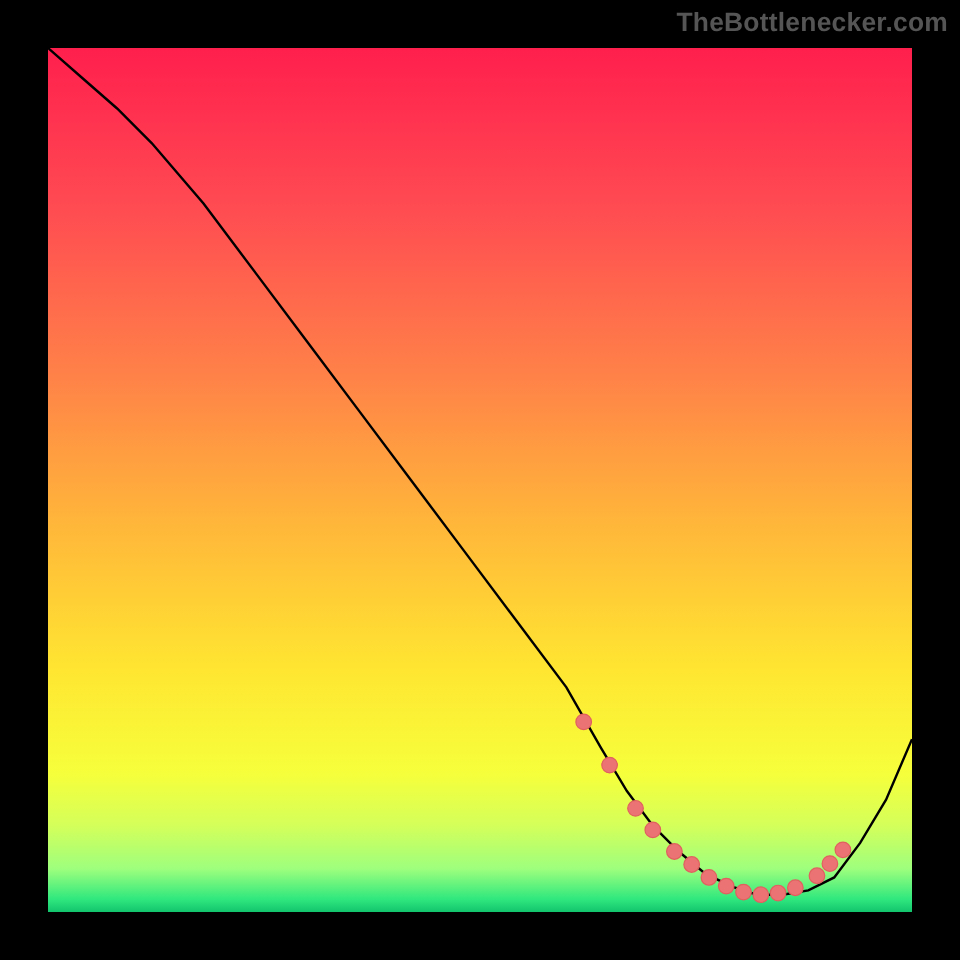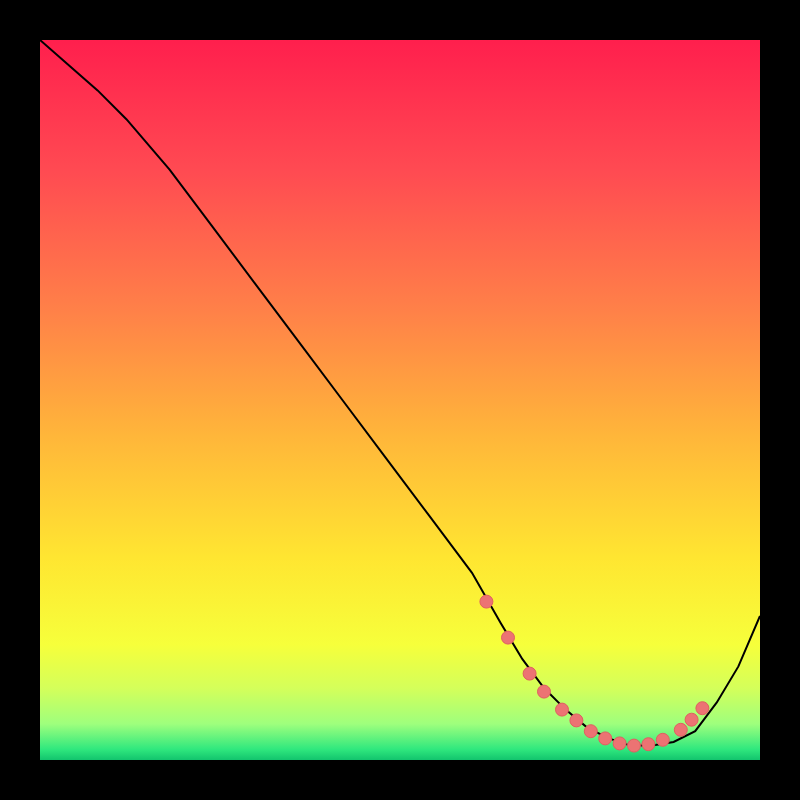--- a/index.html
+++ b/index.html
@@ -40,20 +40,21 @@
     display: block;
     width: 720px;
     height: 720px;
   }
 </style>
 </head>
 <body>
 
 <div class="frame">
 
+  <div class="watermark">TheBottlenecker.com</div>
 
   <div class="plot">
     <svg id="plot-svg" viewBox="0 0 720 720" preserveAspectRatio="none">
       <defs>
         <linearGradient id="bg-grad" x1="0" y1="0" x2="0" y2="1">
             <stop offset="0%" stop-color="#ff1f4d"></stop>
             <stop offset="18%" stop-color="#ff4a52"></stop>
             <stop offset="38%" stop-color="#ff8248"></stop>
             <stop offset="55.00000000000001%" stop-color="#ffb63a"></stop>
             <stop offset="72%" stop-color="#ffe631"></stop>

